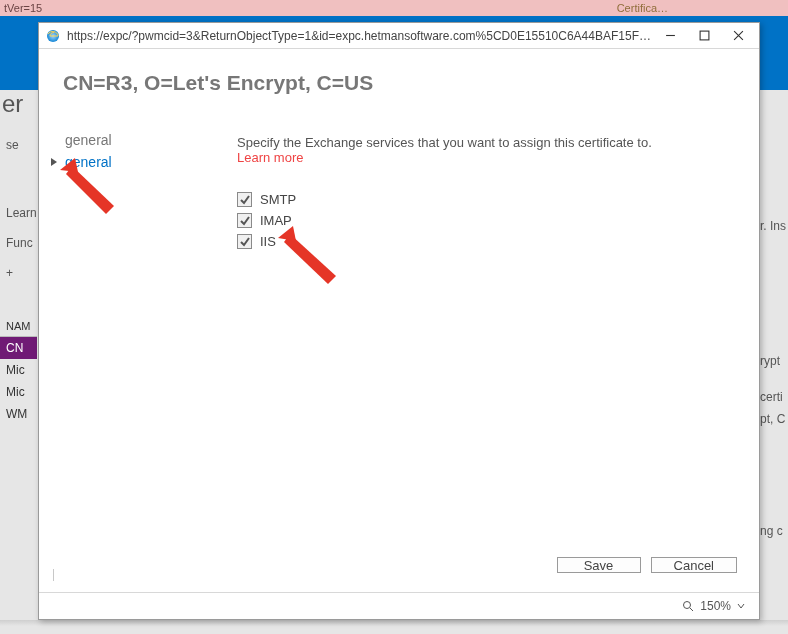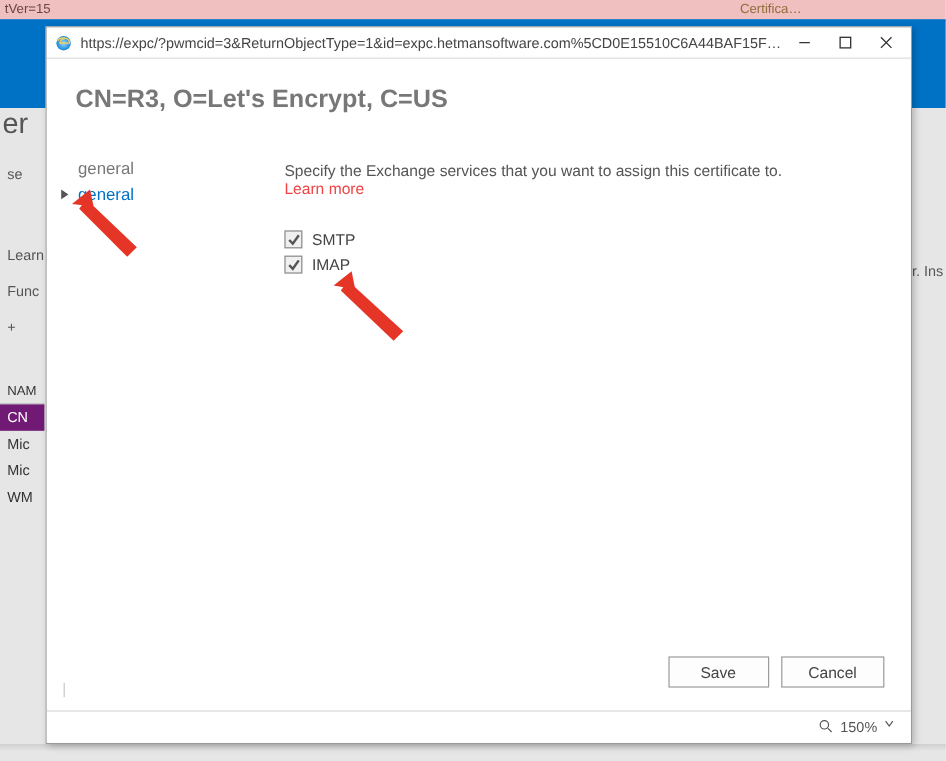--- a/index.html
+++ b/index.html
@@ -42,23 +42,23 @@
   .content{position:absolute;left:198px;top:86px;right:24px;color:#444;font-size:13px}
   .content .hint{color:#555;max-width:440px}
   .content .hint a{color:#ef4444;text-decoration:none}
   .chk-list{margin-top:24px}
   .chk-row{display:flex;align-items:center;gap:8px;padding:3px 0}
   .chk{width:15px;height:15px;border:1px solid #8a8a8a;background:#f0f0f0;display:flex;align-items:center;justify-content:center}
   .chk svg{width:12px;height:12px}
   .chk-label{color:#444}
 
   .btn-row{position:absolute;left:0;right:22px;bottom:46px;display:flex;justify-content:flex-end;gap:10px}
-  .btn{min-width:84px;height:26px;padding:0 22px;border:1px solid #9a9a9a;background:#fdfdfd;color:#444;font-size:13px;display:flex;align-items:center;justify-content:center;cursor:pointer}
-
-  .zoom{position:absolute;right:14px;bottom:6px;display:flex;gap:6px;color:#555;font-size:12px}
+  .btn{min-width:84px;height:16px;padding:0 22px;border:1px solid #9a9a9a;background:#fdfdfd;color:#444;font-size:13px;display:flex;align-items:center;justify-content:center;cursor:pointer}
+
+  .zoom{position:absolute;right:14px;bottom:6px;display:flex;align-items:center;gap:6px;color:#555;font-size:12px}
   .zoom svg.mag{width:12px;height:12px}
   .zoom svg.caret{width:8px;height:8px}
   .zoom-sep{position:absolute;left:0;right:0;bottom:26px;height:1px;background:#d8d8d8}
   .left-sep{position:absolute;left:14px;bottom:38px;width:1px;height:12px;background:#c8c8c8}
 
   
   .arrow{position:absolute;pointer-events:none}
 </style>
 </head>
 <body>
@@ -84,20 +84,28 @@
   <div class="bg-table">
     <div class="bg-tbl-head">NAM</div>
     <div class="bg-tbl-row sel">CN</div>
     <div class="bg-tbl-row">Mic</div>
     <div class="bg-tbl-row">Mic</div>
     <div class="bg-tbl-row">WM</div>
   </div>
 
   <div class="bg-rightcol" style="top:215px">
     <div>r. Ins</div>
+  </div>
+  <div class="bg-rightcol">
+    <div>rypt</div>
+    <div style="height:14px"></div>
+    <div>certi</div>
+    <div>pt, C</div>
+    <div style="height:90px"></div>
+    <div>ng c</div>
   </div>
   <div class="bg-bottomline"></div>
 </div>
 
 <div class="popup">
   <div class="win-title">
     <span class="ie-icon">
       <svg viewBox="0 0 32 32">
           <defs>
             <radialGradient id="g" cx="50%" cy="50%" r="50%">
@@ -151,20 +159,28 @@
           <span class="chk-label">SMTP</span>
         </div>
         <div class="chk-row">
           <span class="chk">
               <svg viewBox="0 0 12 12">
                 <path d="M2 6l3 3 5-7" fill="none" stroke="#555" stroke-width="2"></path>
               </svg>
             </span>
           <span class="chk-label">IMAP</span>
         </div>
+        <div class="chk-row">
+          <span class="chk">
+              <svg viewBox="0 0 12 12">
+                <path d="M2 6l3 3 5-7" fill="none" stroke="#555" stroke-width="2"></path>
+              </svg>
+            </span>
+          <span class="chk-label">IIS</span>
+        </div>
       </div>
     </div>
 
     <div class="btn-row">
       <div class="btn">Save</div>
       <div class="btn">Cancel</div>
     </div>
 
     <div class="zoom-sep"></div>
     <div class="left-sep"></div>

